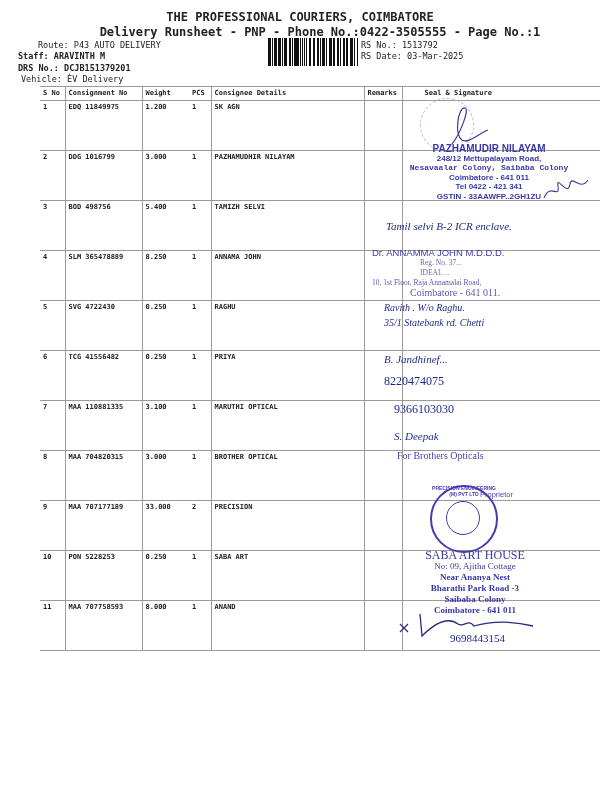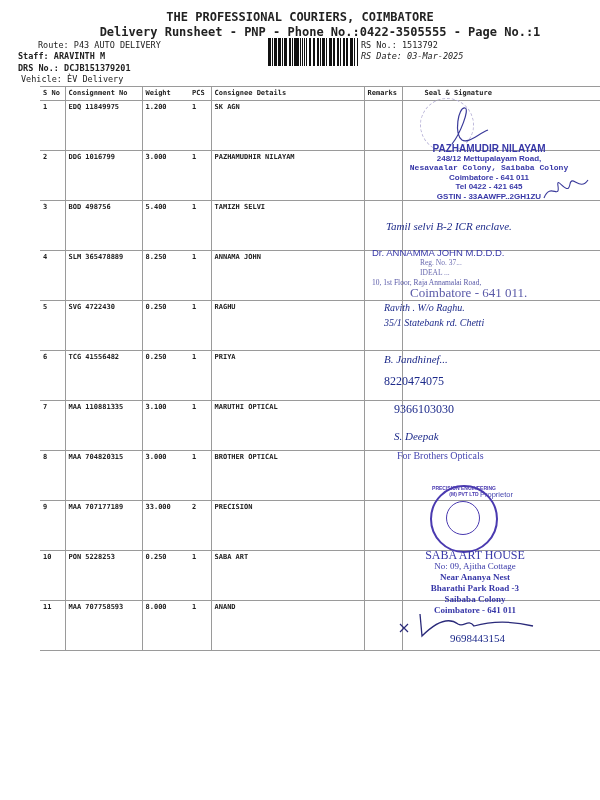--- a/index.html
+++ b/index.html
@@ -72,21 +72,21 @@
     <span style="width: 0.8px; margin-right: 0.42px;"></span>
     <span style="width: 0.8px; margin-right: 1.12px;"></span>
     <span style="width: 1.6px; margin-right: 1.82px;"></span>
     <span style="width: 0.8px; margin-right: 0.42px;"></span>
     <span style="width: 2.4px; margin-right: 1.12px;"></span>
     <span style="width: 0.8px; margin-right: 1.82px;"></span>
     <span style="width: 0.8px; margin-right: 0.42px;"></span>
   </div>
 
 <div class="abs meta" style="left:361px;top:40px;">RS No.: 1513792</div>
-<div class="abs meta" style="left:361px;top:51px;font-style:italic;">RS Date: 03-Mar-2025</div>
+<div class="abs meta" style="left:361px;top:51px;">RS Date: 03-Mar-2025</div>
 
 <table class="grid">
   <colgroup>
     <col style="width:25px">
       <col style="width:77px">
       <col style="width:47px">
       <col style="width:22px">
     <col style="width:153px">
       <col style="width:38px">
       <col style="width:218px">
@@ -208,35 +208,35 @@
 <div class="abs" style="left:420px;top:98px;width:52px;height:52px;border:1px dashed #b9b4d8;border-radius:50%;"></div>
 <svg class="abs" style="left:440px;top:104px;" width="50" height="46">
   <path d="M12 40 C20 30, 30 5, 25 4 C18 3, 14 30, 22 36 C28 40, 38 30, 48 26" fill="none" stroke="#3a3a9a" stroke-width="1.2"></path>
 </svg>
 
 <div class="abs seal" style="left:404px;top:144px;width:170px;text-align:center;line-height:9.5px;">
   <div class="stamp-blue" style="font-size:10px;">PAZHAMUDIR NILAYAM</div>
   <div class="stamp-blue" style="font-size:8px;">248/12  Mettupalayam Road,</div>
   <div class="stamp-blue" style="font-size:8px;font-family:Liberation Mono, monospace;">Nesavaalar Colony, Saibaba Colony</div>
   <div class="stamp-blue" style="font-size:8px;">Coimbatore - 641 011</div>
-  <div class="stamp-blue" style="font-size:8px;">Tel  0422 - 421 645</div>
+  <div class="stamp-blue" style="font-size:8px;">Tel  0422 - 421 341</div>
   <div class="stamp-blue" style="font-size:8px;">GSTIN - 33AAWFP..2GH1ZU</div>
 </div>
 <svg class="abs" style="left:540px;top:172px;" width="50" height="30">
   <path d="M4 26 C10 10, 20 28, 18 14 C16 2, 28 26, 30 12 C32 2, 40 20, 48 8" fill="none" stroke="#3a3a9a" stroke-width="1.1"></path>
 </svg>
 
 <div class="abs hand" style="left:386px;top:220px;font-size:11px;">Tamil selvi  B-2  ICR enclave.</div>
 
 <div class="abs seal" style="left:372px;top:248px;width:200px;line-height:10px;">
   <div class="stamp-blue" style="font-size:9.5px;font-weight:normal;">Dr. ANNAMMA JOHN M.D.D.D.</div>
   <div style="font-size:7.5px;padding-left:48px;color:#6a6ab0;">Reg. No. 37...</div>
   <div style="font-size:7.5px;padding-left:48px;color:#6a6ab0;">IDEAL ...</div>
   <div style="font-size:7.5px;color:#5a5aa8;">10, 1st Floor, Raja Annamalai Road,</div>
-  <div style="font-size:13px;padding-left:38px;color:#5a5aa8;">Coimbatore - 641 011.</div>
+  <div style="font-size:10px;padding-left:38px;color:#5a5aa8;">Coimbatore - 641 011.</div>
 </div>
 
 <div class="abs hand" style="left:384px;top:300px;font-size:10px;line-height:15px;">
   <div>Ravith . W/o Raghu.</div>
   <div>35/1 Statebank rd. Chetti</div>
 </div>
 
 <div class="abs hand" style="left:384px;top:348px;font-size:11px;line-height:22px;">
   <div>B. Jandhinef...</div>
   <div style="font-style:normal;font-size:12px;">8220474075</div>

